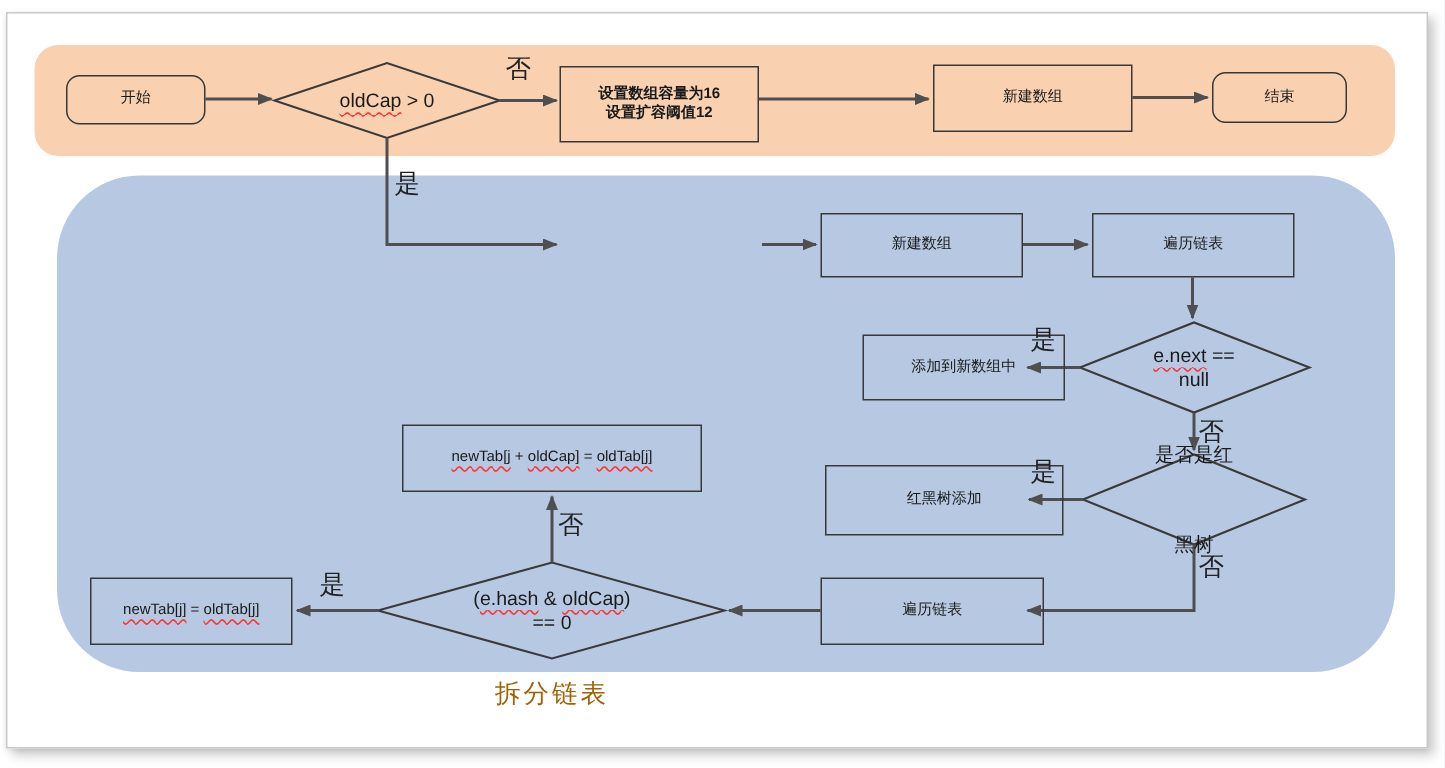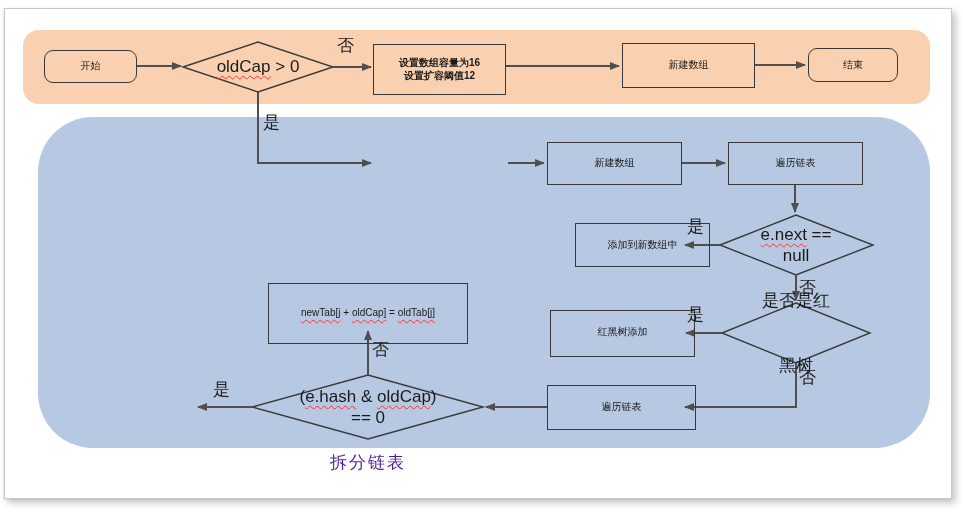--- a/index.html
+++ b/index.html
@@ -18,30 +18,30 @@
   .band-bottom{left:38px;top:117px;width:892px;height:331px;background:#b7c9e2;border-radius:55px;}
   svg.overlay{position:absolute;left:0;top:0;pointer-events:none;}
   .node{
     position:absolute;box-sizing:border-box;border:1.4px solid #383838;
     display:flex;flex-direction:column;align-items:center;justify-content:center;
     text-align:center;font-size:10px;line-height:1.25;background:transparent;
   }
   .rounded{border-radius:9px;}
   .dtext{
     position:absolute;display:flex;flex-direction:column;align-items:center;justify-content:center;
-    text-align:center;font-size:17px;line-height:1.25;
+    text-align:center;font-size:13px;line-height:1.25;
   }
   .code-line{white-space:pre;}
   .wv{
     text-decoration-line:underline;text-decoration-style:wavy;
     text-decoration-color:#f33;text-decoration-thickness:1px;
     text-underline-offset:3px;text-decoration-skip-ink:none;
   }
   .elabel{position:absolute;font-size:17px;color:#222;}
-  .caption{position:absolute;left:330px;top:451px;width:130px;font-size:17px;color:#4c1d95;letter-spacing:2px;}
+  .caption{position:absolute;left:330px;top:451px;width:130px;font-size:17px;color:#a16207;letter-spacing:2px;}
 </style>
 </head>
 <body>
 
 <div id="stage">
   <div class="page"></div>
   <div class="band band-top"></div>
   <div class="band band-bottom"></div>
 
   <svg class="overlay" width="963" height="512" viewBox="0 0 963 512">
@@ -107,33 +107,36 @@
 
   <div class="node" style="left:575px;top:223px;width:135px;height:44px;">
     <span>添加到新数组中</span>
   </div>
 
   <div class="dtext" style="left:730px;top:228px;width:132px;height:34px;">
     <span class="code-line"><span class="wv">e.next</span><span> ==</span></span>
     <span>null</span>
   </div>
 
-  <div class="node" style="left:550px;top:310px;width:145px;height:47px;font-family:Liberation Mono, monospace;">
+  <div class="node" style="left:550px;top:310px;width:159px;height:47px;">
     <span>红黑树添加</span>
   </div>
 
   <div class="dtext" style="left:732px;top:317px;width:128px;height:32px;gap:44px;">
     <span>是否是红</span>
     <span>黑树</span>
   </div>
 
-  <div class="node" style="left:268px;top:283px;width:200px;height:61px;text-align:right;">
+  <div class="node" style="left:268px;top:283px;width:200px;height:45px;text-align:right;">
     <span class="code-line"><span class="wv">newTab[j</span><span> + </span><span class="wv">oldCap]</span><span> = </span><span class="wv">oldTab[j]</span></span>
   </div>
 
+  <div class="node" style="left:60px;top:385px;width:135px;height:45px;">
+    <span class="code-line"><span class="wv">newTab[j]</span><span> = </span><span class="wv">oldTab[j]</span></span>
+  </div>
 
   <div class="node" style="left:547px;top:385px;width:149px;height:45px;">
     <span>遍历链表</span>
   </div>
 
   <div class="dtext" style="left:262px;top:391px;width:212px;height:32px;">
     <span class="code-line"><span>(</span><span class="wv">e.hash</span><span> &amp; </span><span class="wv">oldCap</span><span>)</span></span>
     <span>== 0</span>
   </div>
 

